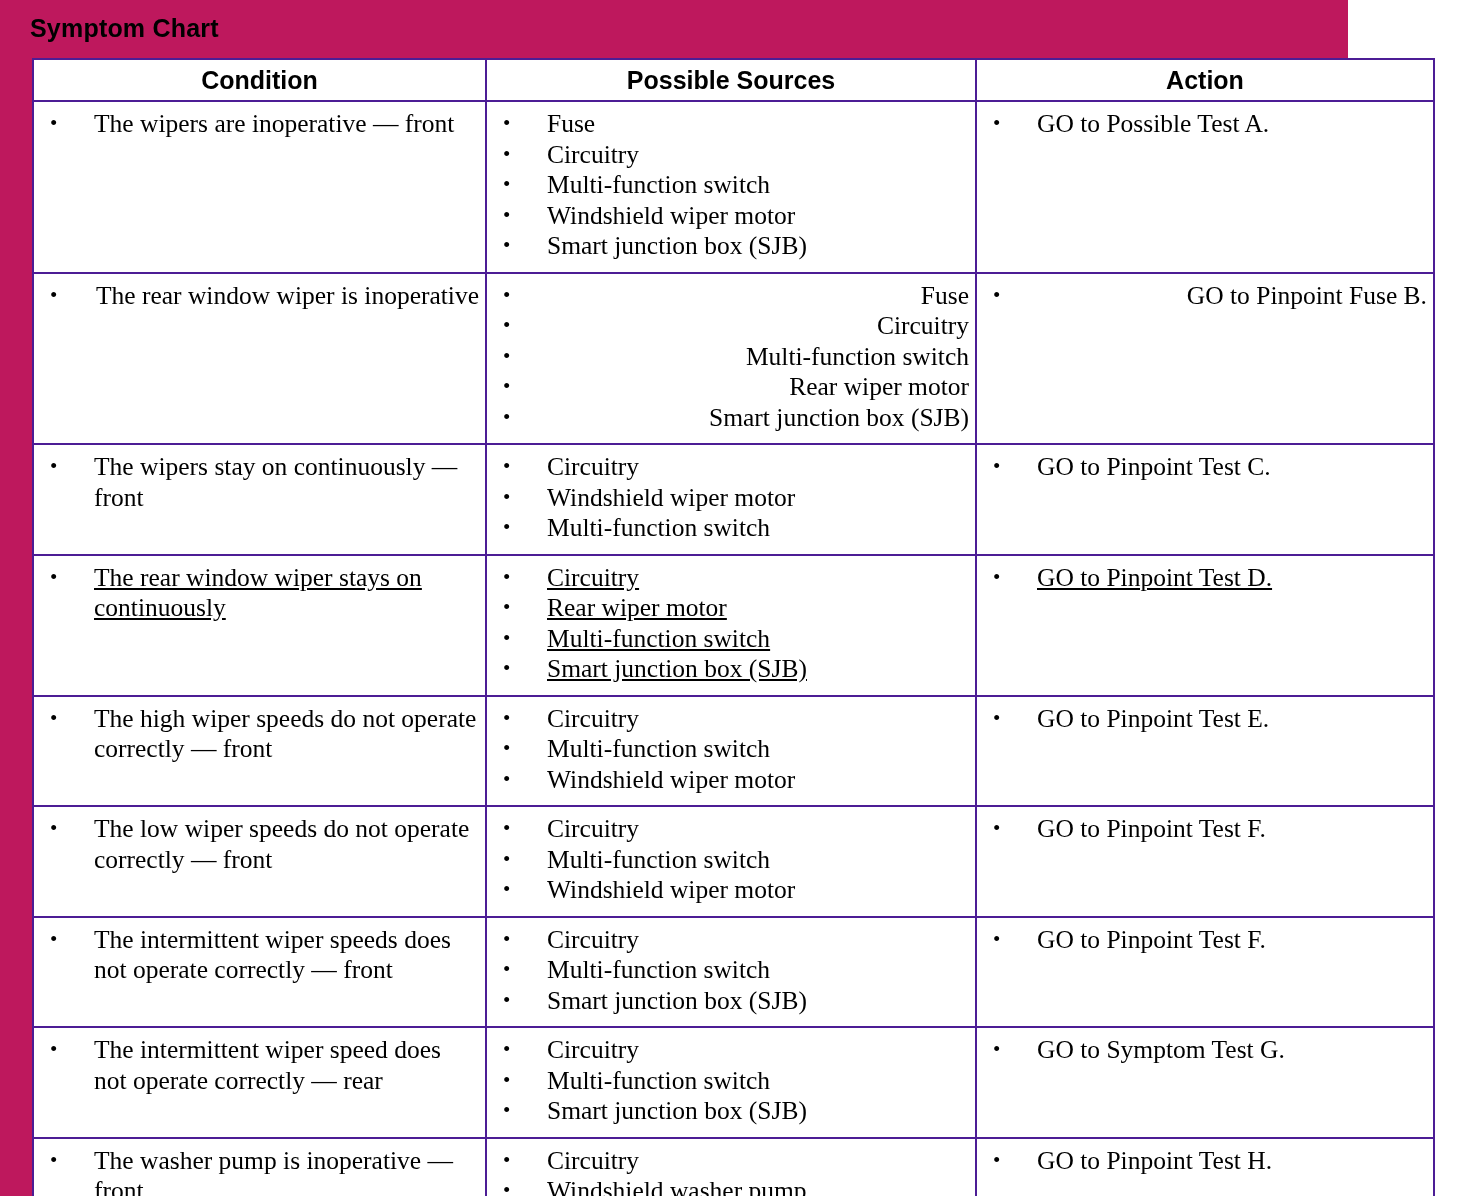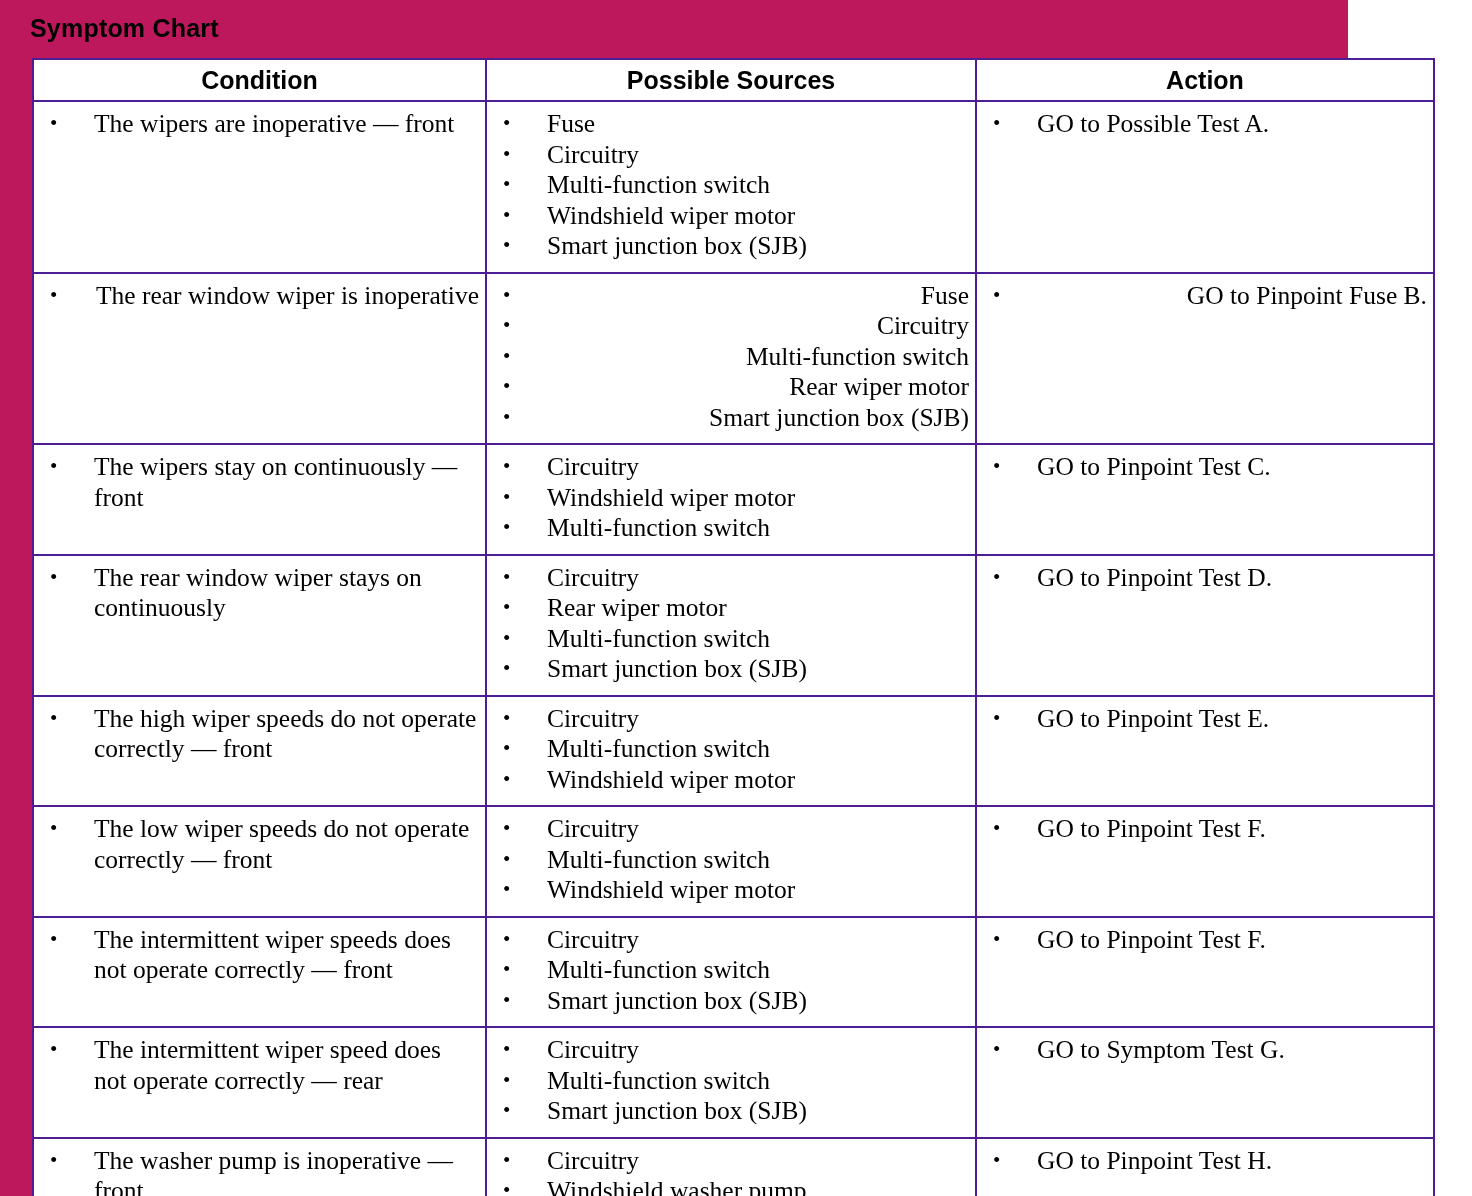--- a/index.html
+++ b/index.html
@@ -97,21 +97,21 @@
 
   
   td.condition-cell ul.bullets li { padding-left: 54px; }
   td.sources-cell   ul.bullets li { padding-left: 54px; white-space: nowrap; }
   td.action-cell    ul.bullets li { padding-left: 54px; white-space: nowrap; }
 
   
   tr.r0 td { height: 166px; }
   tr.r1 td { height: 163px; text-align: right; }
   tr.r2 td { height: 102px; }
-  tr.r3 td { height: 133px; }
+  tr.r3 td { height: 133px; text-decoration: underline; }
   tr.r4 td { height: 103px; }
   tr.r5 td { height: 102px; }
   tr.r6 td { height: 103px; }
   tr.r7 td { height: 103px; }
   tr.r8 td { height: 100px; }
 </style>
 </head>
 <body>
 
 <div id="page">

